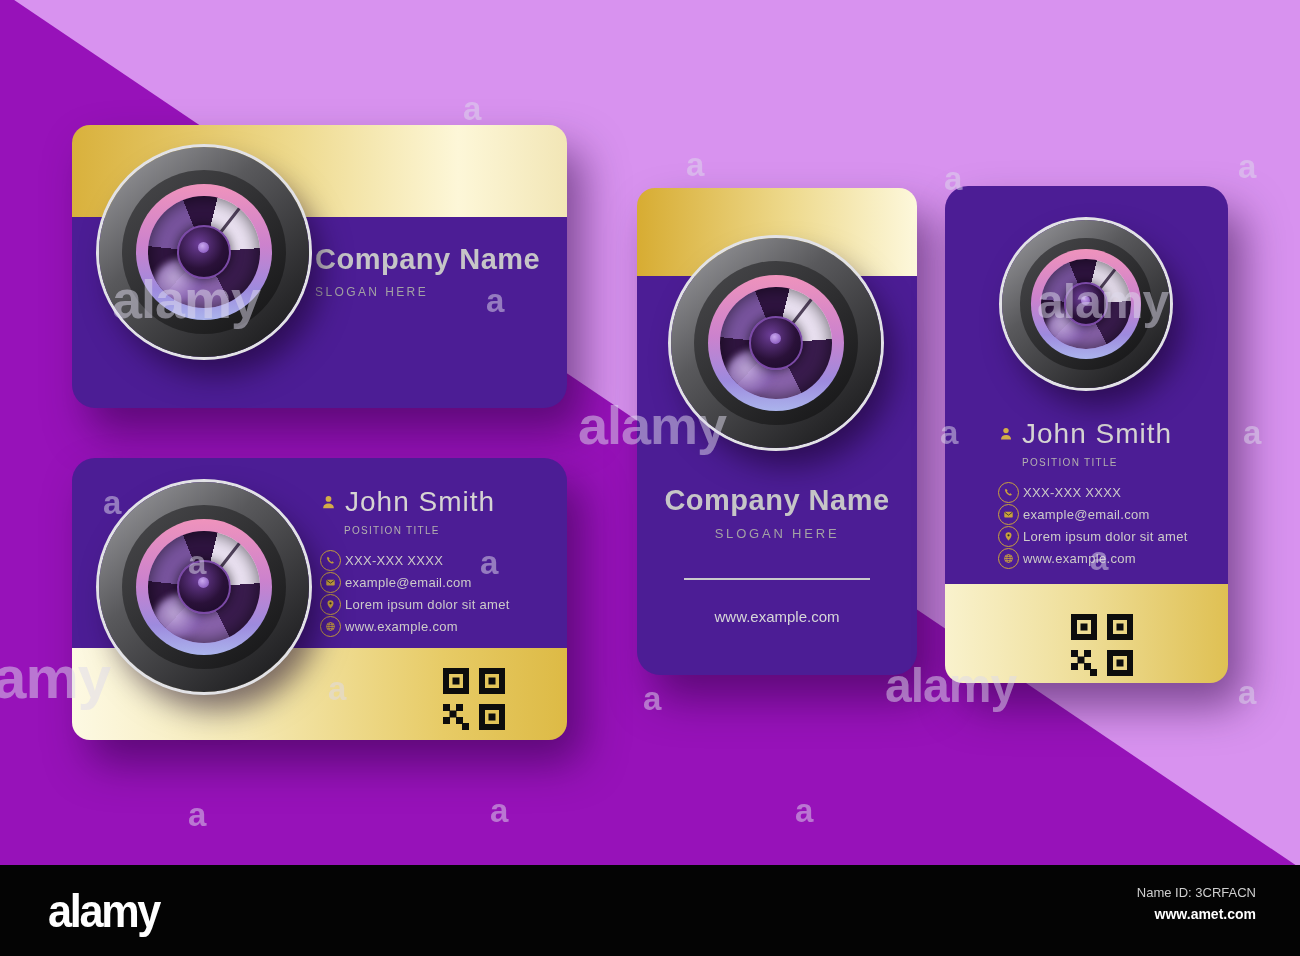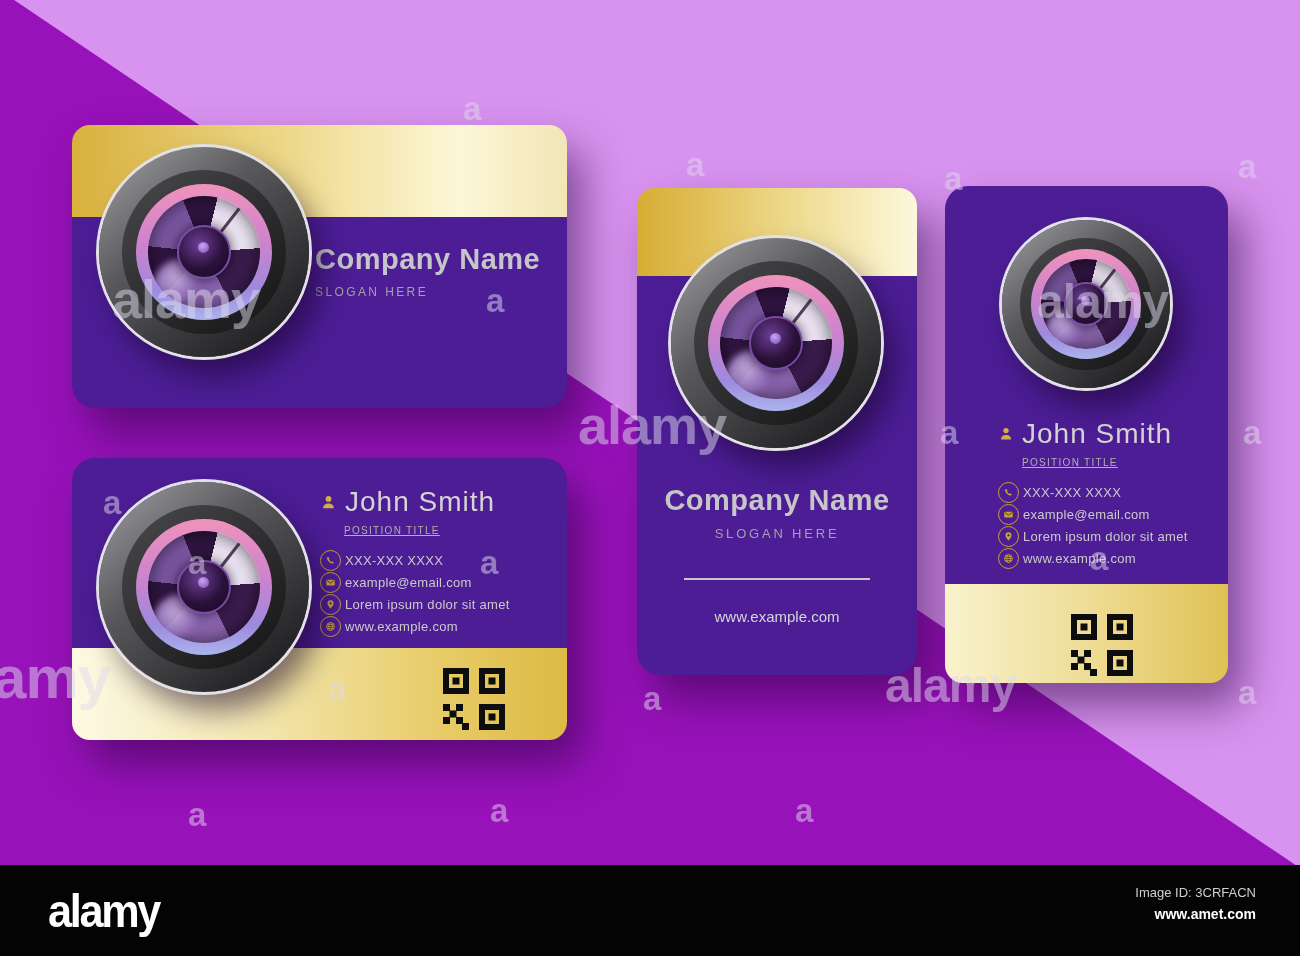--- a/index.html
+++ b/index.html
@@ -50,21 +50,21 @@
   .c1-text{position:absolute;left:243px;top:118px;}
   .c1-footer{position:absolute;left:43px;right:38px;top:362px;display:flex;align-items:center;}
   .rule{flex:1;height:2px;background:#cfcfd1;margin-right:16px;}
   .site{font-size:15px;color:#dcdcde;white-space:nowrap;}
   .c3-text{position:absolute;left:0;right:0;top:296px;text-align:center;}
   .c3-line{position:absolute;left:47px;top:390px;width:186px;height:2px;background:#c9c9cb;}
   .c3-site{position:absolute;left:0;right:0;top:420px;text-align:center;font-size:15px;color:#d6d6d8;}
   .info{position:absolute;}
   .person-row{display:flex;align-items:center;gap:8px;}
   .pname{font-size:28px;font-weight:400;color:#d6d4d2;letter-spacing:1px;}
-  .ptitle{font-size:10px;color:#b3b1af;letter-spacing:1.3px;margin:7px 0 0 24px;text-decoration:underline;}
+  .ptitle{font-size:10px;color:#b3b1af;letter-spacing:1.3px;margin:7px 0 0 24px;}
   .contacts{margin:16px 0 0 0;padding:0;list-style:none;}
   .contacts li{display:flex;align-items:center;gap:4px;height:16px;margin-bottom:6px;}
   .cicon{width:19px;height:19px;border:1px solid #c9a23c;border-radius:50%;
          display:flex;align-items:center;justify-content:center;flex:none;}
   .ctext{font-size:13px;color:#cdcbc9;letter-spacing:.3px;}
   .qr{position:absolute;width:62px;height:62px;}
   
   .wm{position:absolute;z-index:40;font-weight:700;color:rgba(222,218,236,.5);
       pointer-events:none;line-height:1;}
   .wm-big{font-size:54px;letter-spacing:-1px;}
@@ -308,17 +308,17 @@
   <div class="wm wm-a" style="left:328px;top:672px;">a</div>
   <div class="wm wm-a" style="left:643px;top:682px;">a</div>
   <div class="wm wm-a" style="left:1238px;top:676px;">a</div>
   <div class="wm wm-a" style="left:188px;top:798px;">a</div>
   <div class="wm wm-a" style="left:490px;top:794px;">a</div>
   <div class="wm wm-a" style="left:795px;top:794px;">a</div>
 
   <div class="footer">
     <div class="alamy-logo">alamy</div>
     <div class="footer-meta">
-      <div class="fm-id">Image ID: 3CRFACN</div>
+      <div class="fm-id">Name ID: 3CRFACN</div>
       <div class="fm-url">www.amet.com</div>
     </div>
   </div>
 </div>
 
 </body></html>

